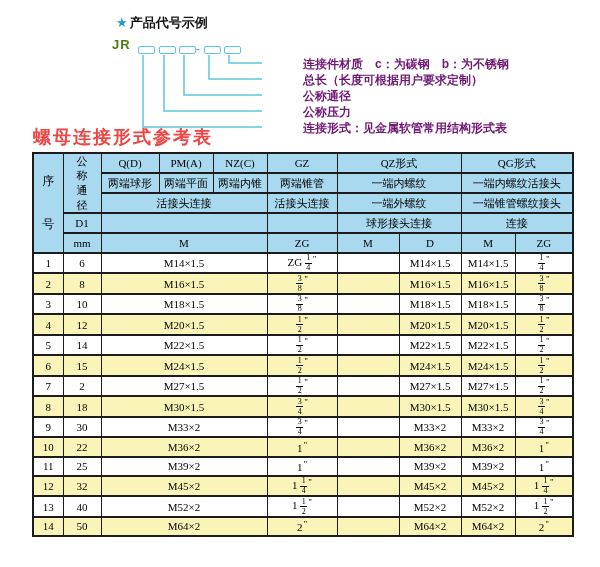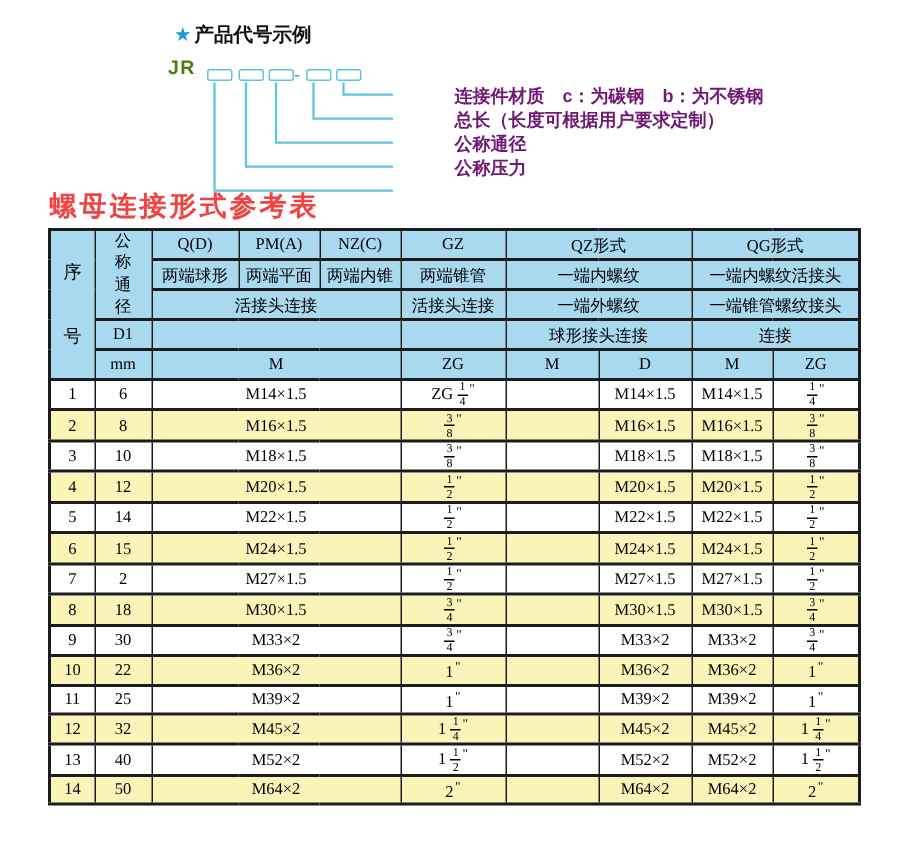--- a/index.html
+++ b/index.html
@@ -71,20 +71,21 @@
     <div class="code-box" style="left:159px;"></div>
     <div class="code-box" style="left:179px;"></div>
     <div class="code-dash">-</div>
     <div class="code-box" style="left:204px;"></div>
     <div class="code-box" style="left:224px;"></div>
 
     <div class="diag-label" style="top:56px;">连接件材质　c：为碳钢　b：为不锈钢</div>
     <div class="diag-label" style="top:72px;text-align:center;">总长（长度可根据用户要求定制）</div>
     <div class="diag-label" style="top:88px;">公称通径</div>
     <div class="diag-label" style="top:104px;">公称压力</div>
+    <div class="diag-label" style="top:120px;">连接形式：见金属软管常用结构形式表</div>
   </div>
 
   <div id="table-title">螺母连接形式参考表</div>
 
   <table id="ref-table">
     <colgroup>
       <col style="width:30px">
         <col style="width:38px">
         <col style="width:58px">
         <col style="width:54px">

